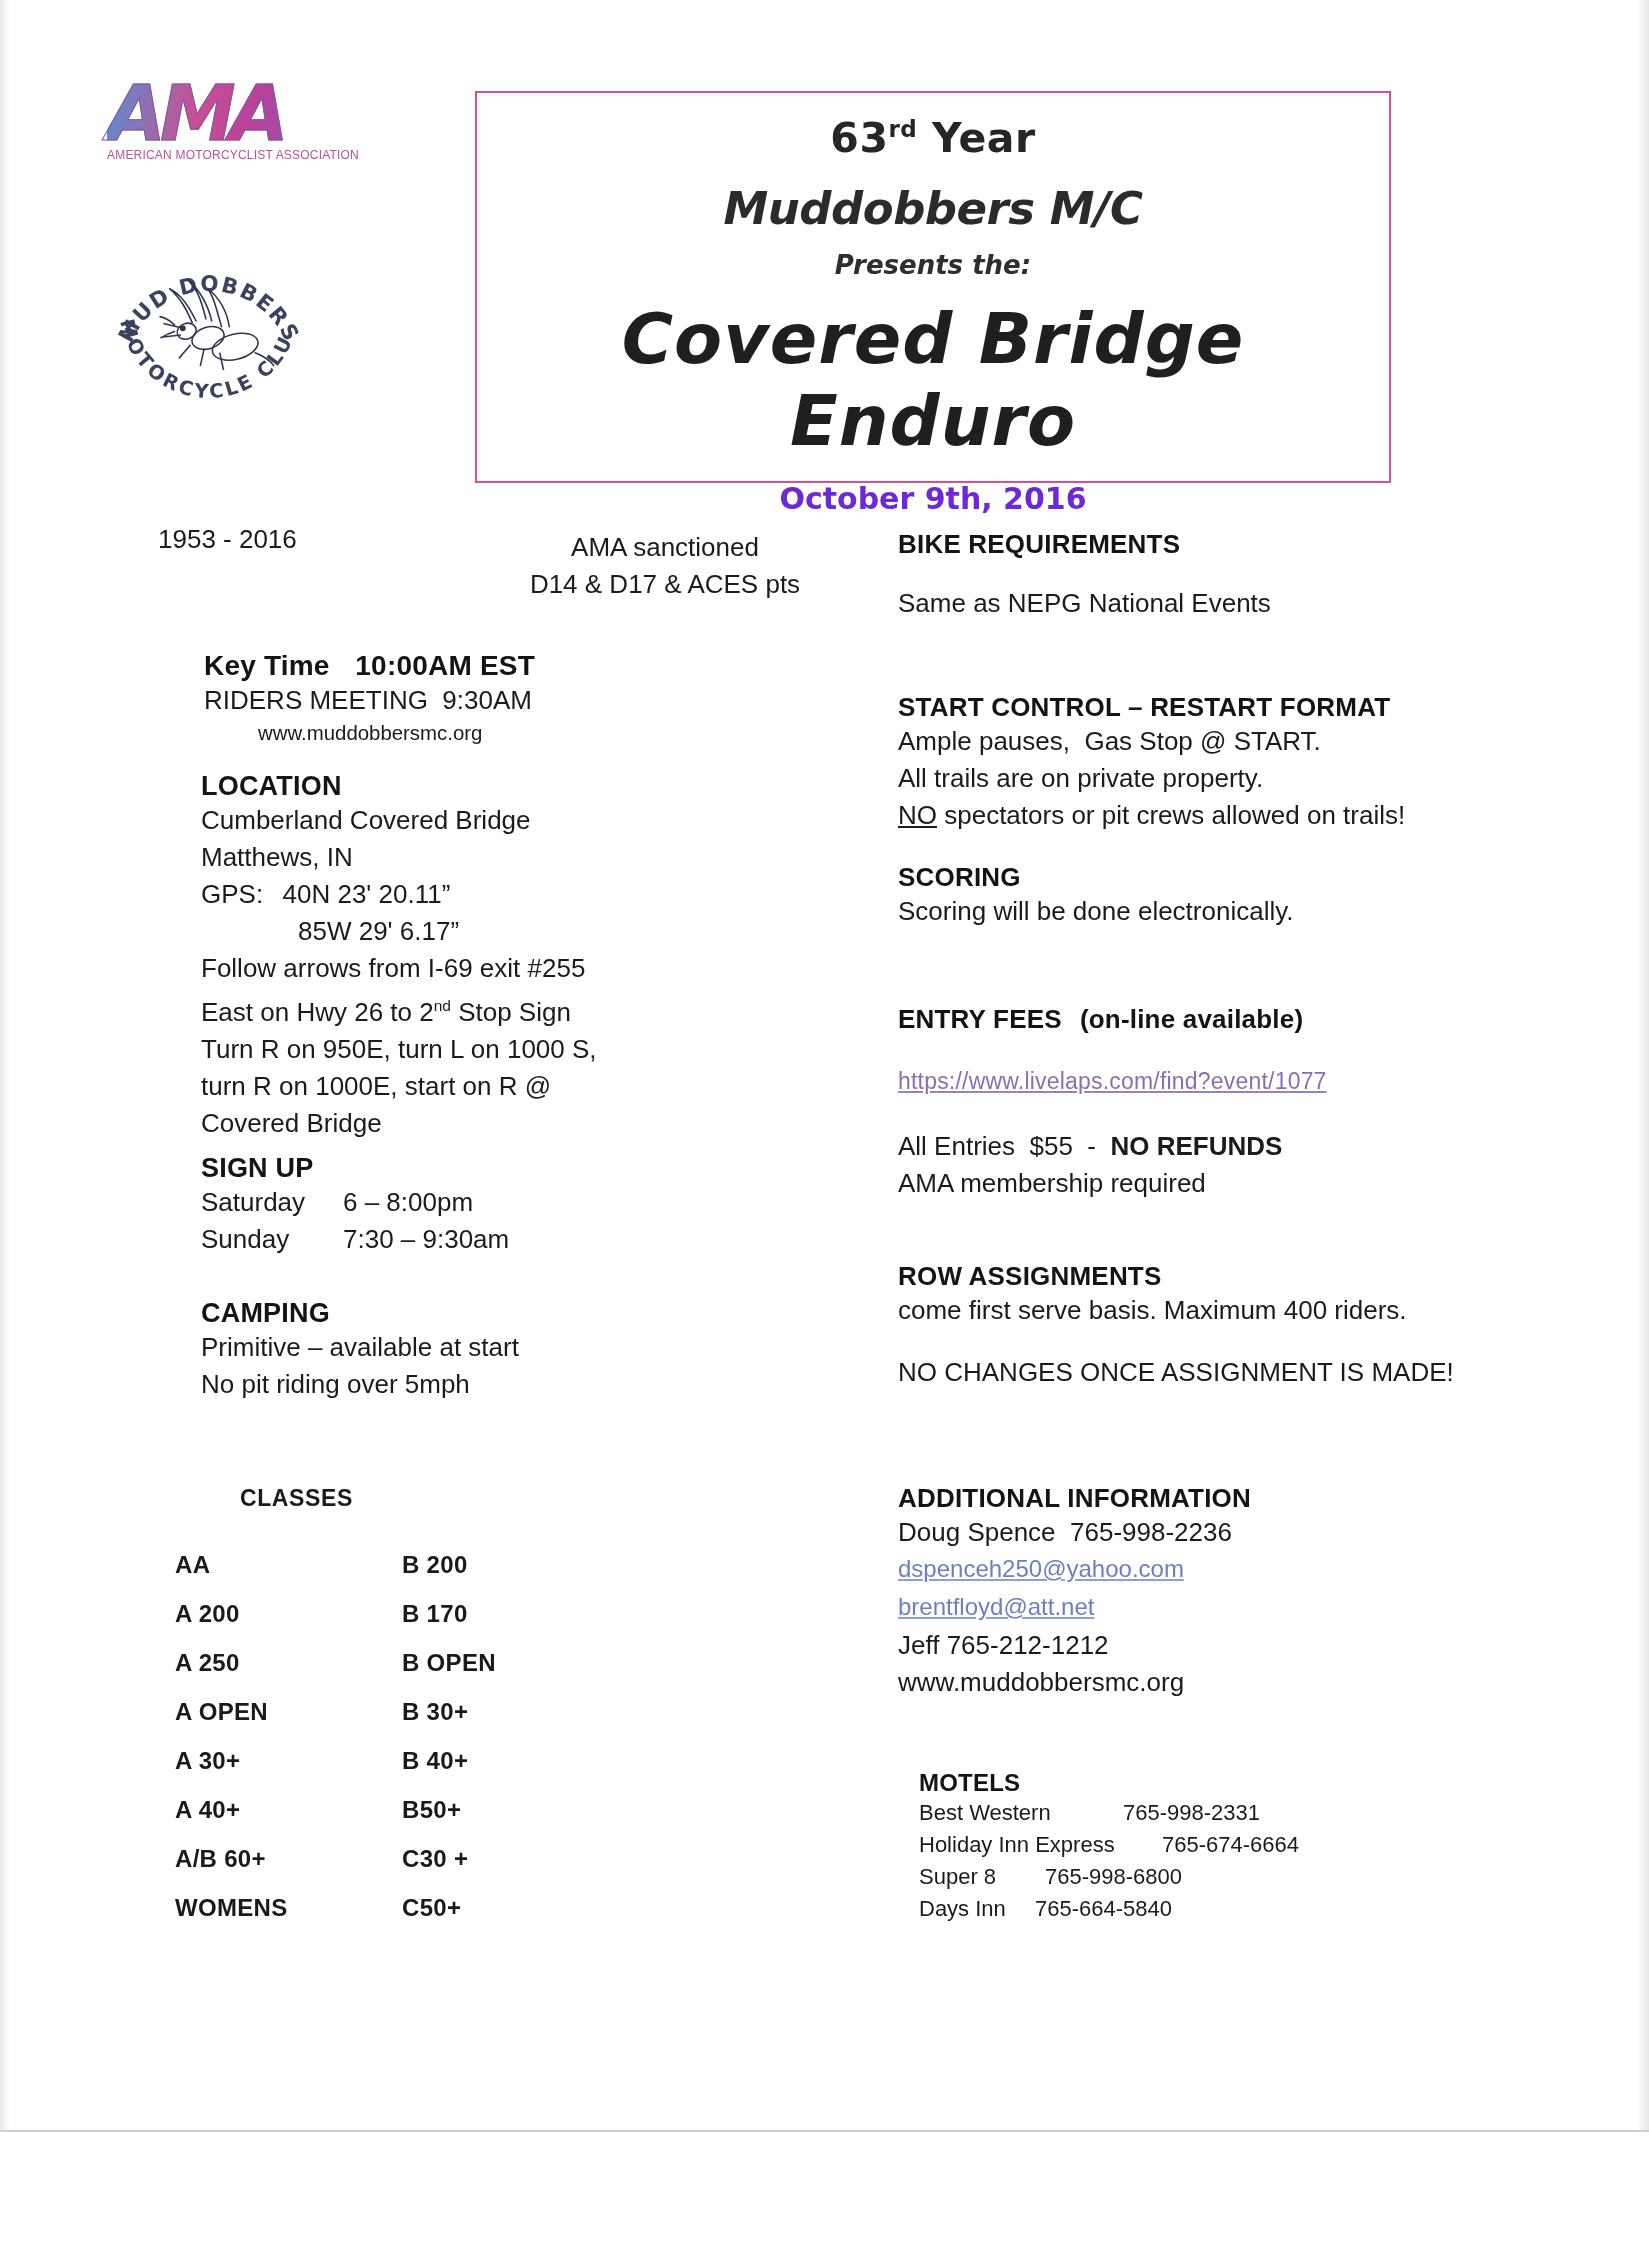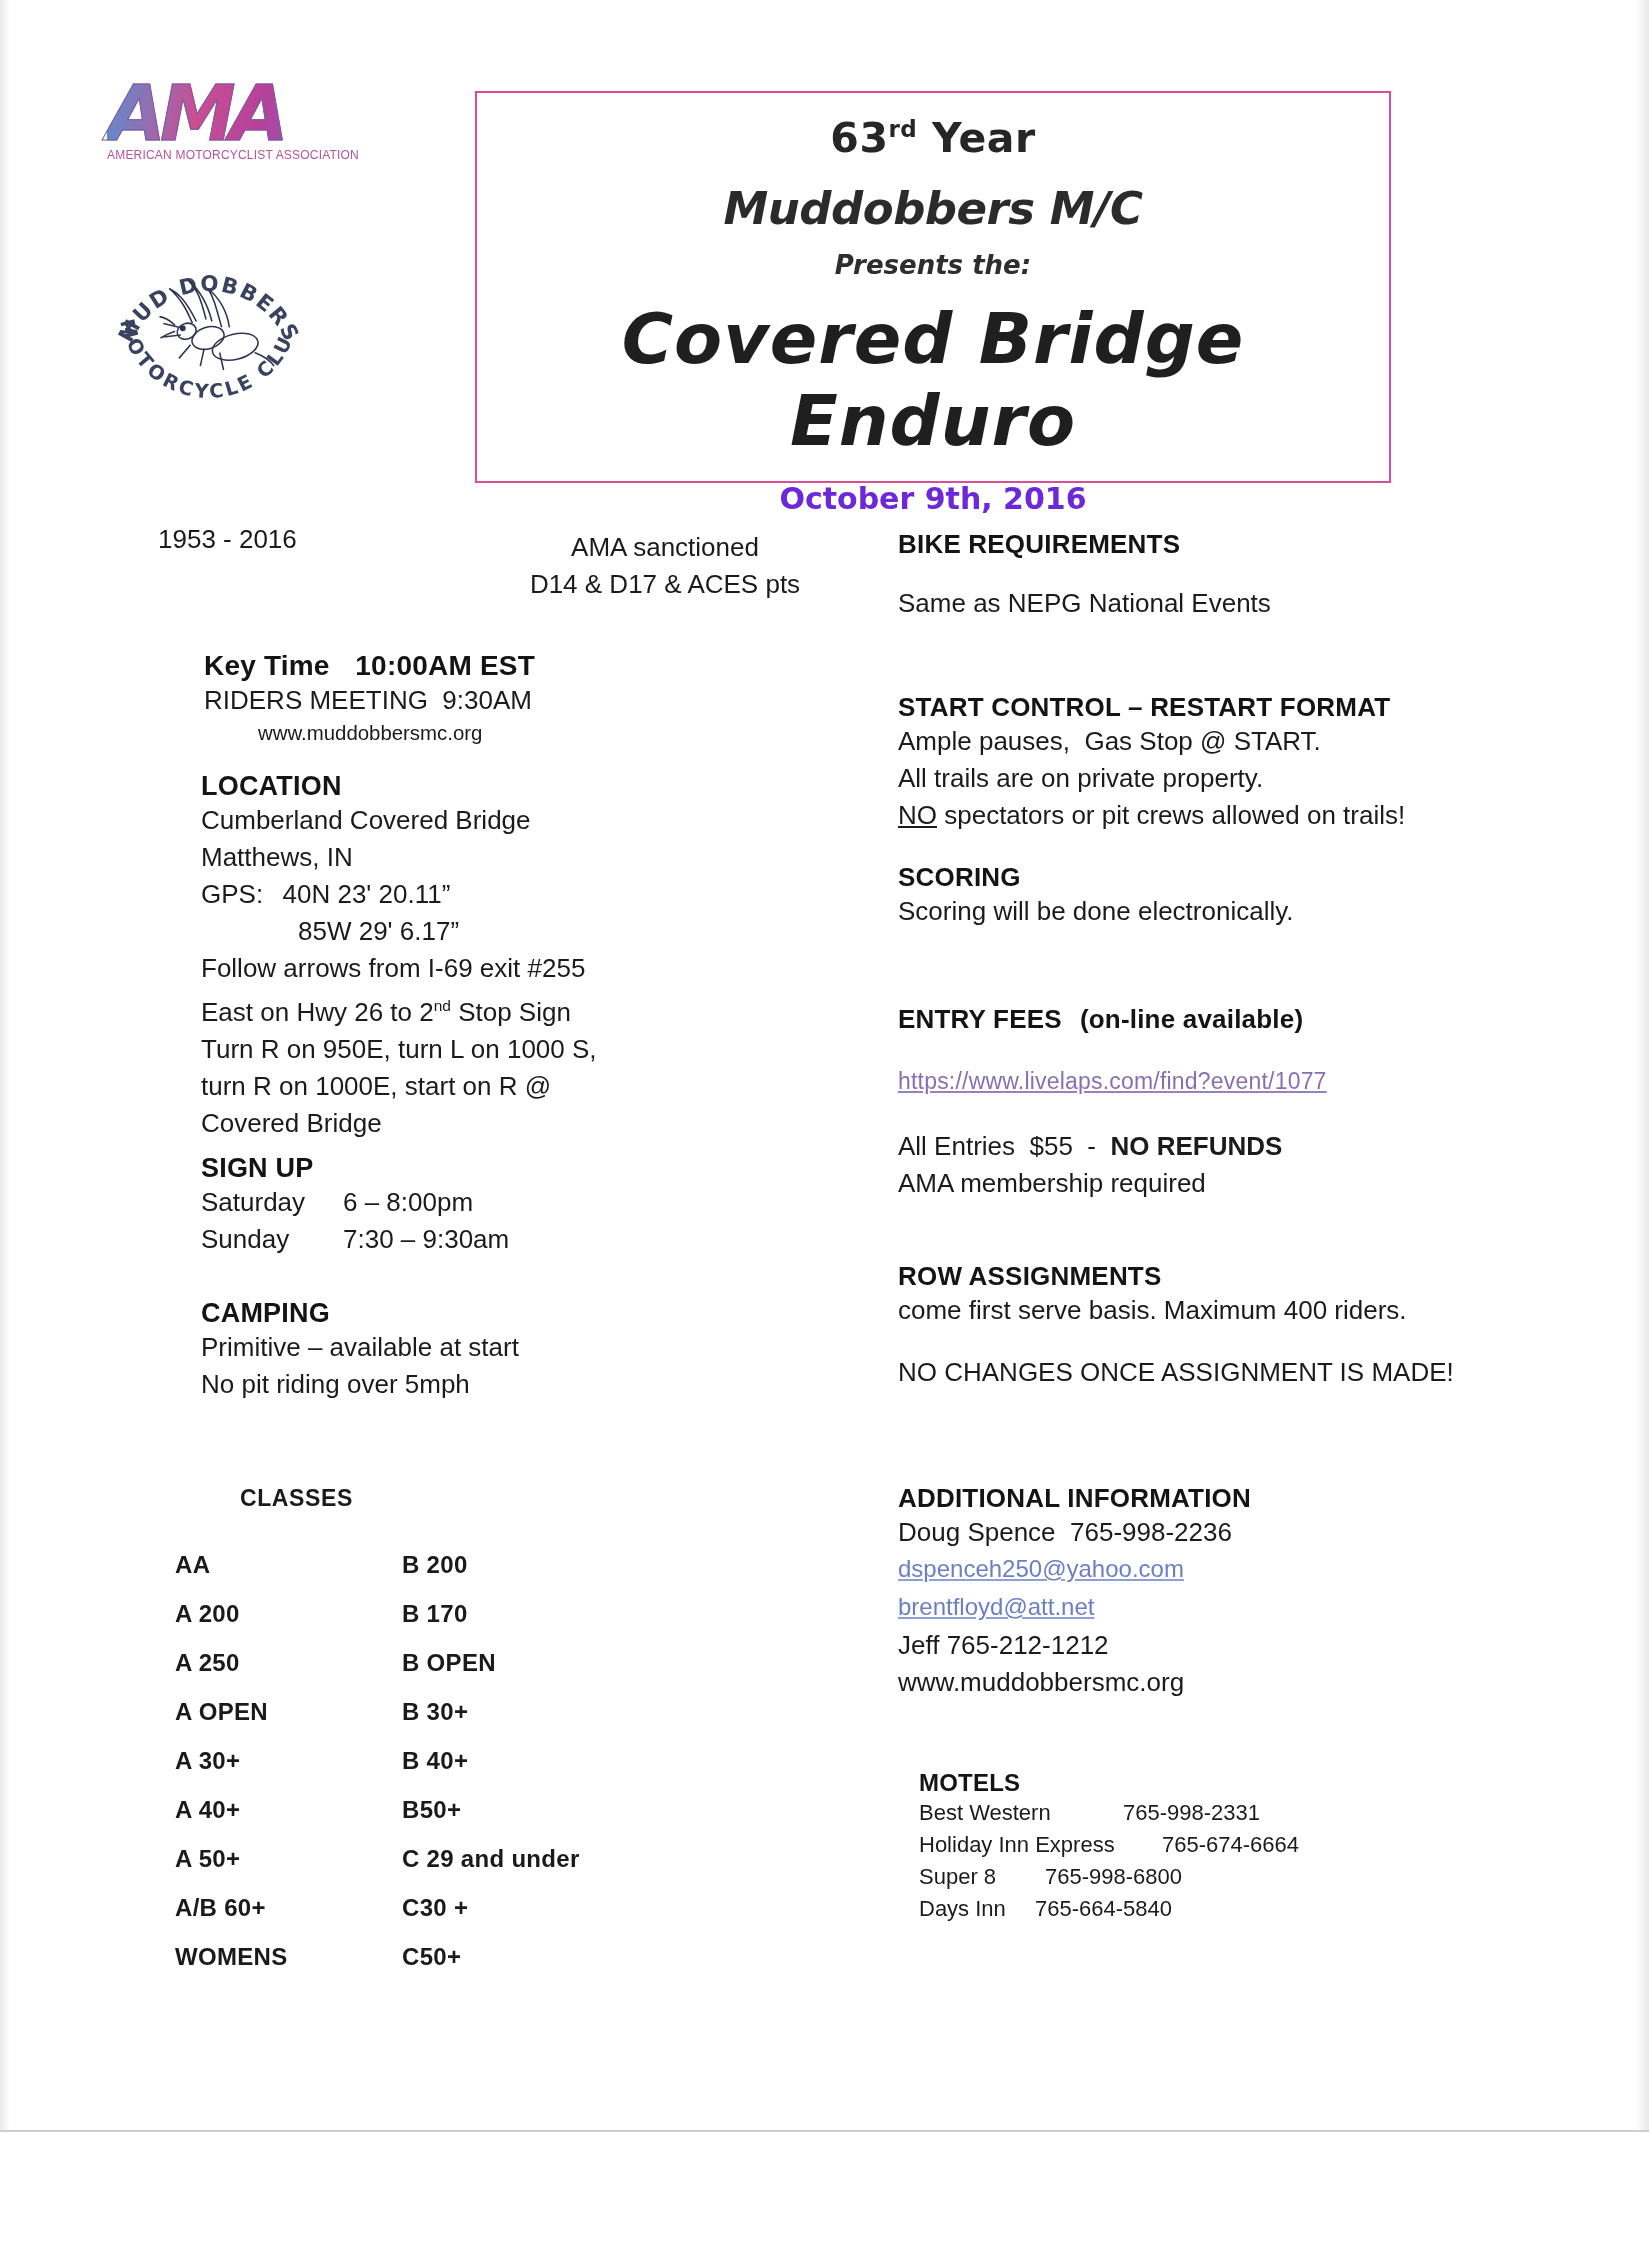--- a/index.html
+++ b/index.html
@@ -305,24 +305,20 @@
       </div>
     <div class="class-row">
         <span class="class-a">A 30+</span>
         <span class="class-b">B 40+</span>
       </div>
     <div class="class-row">
         <span class="class-a">A 40+</span>
         <span class="class-b">B50+</span>
       </div>
     <div class="class-row">
-        <span class="class-a">A 50+</span>
-        <span class="class-b">C 29 and under</span>
-      </div>
-    <div class="class-row">
         <span class="class-a">A/B 60+</span>
         <span class="class-b">C30 +</span>
       </div>
     <div class="class-row">
         <span class="class-a">WOMENS</span>
         <span class="class-b">C50+</span>
       </div>
   </div>
 
   <div class="blk" id="startctl">

